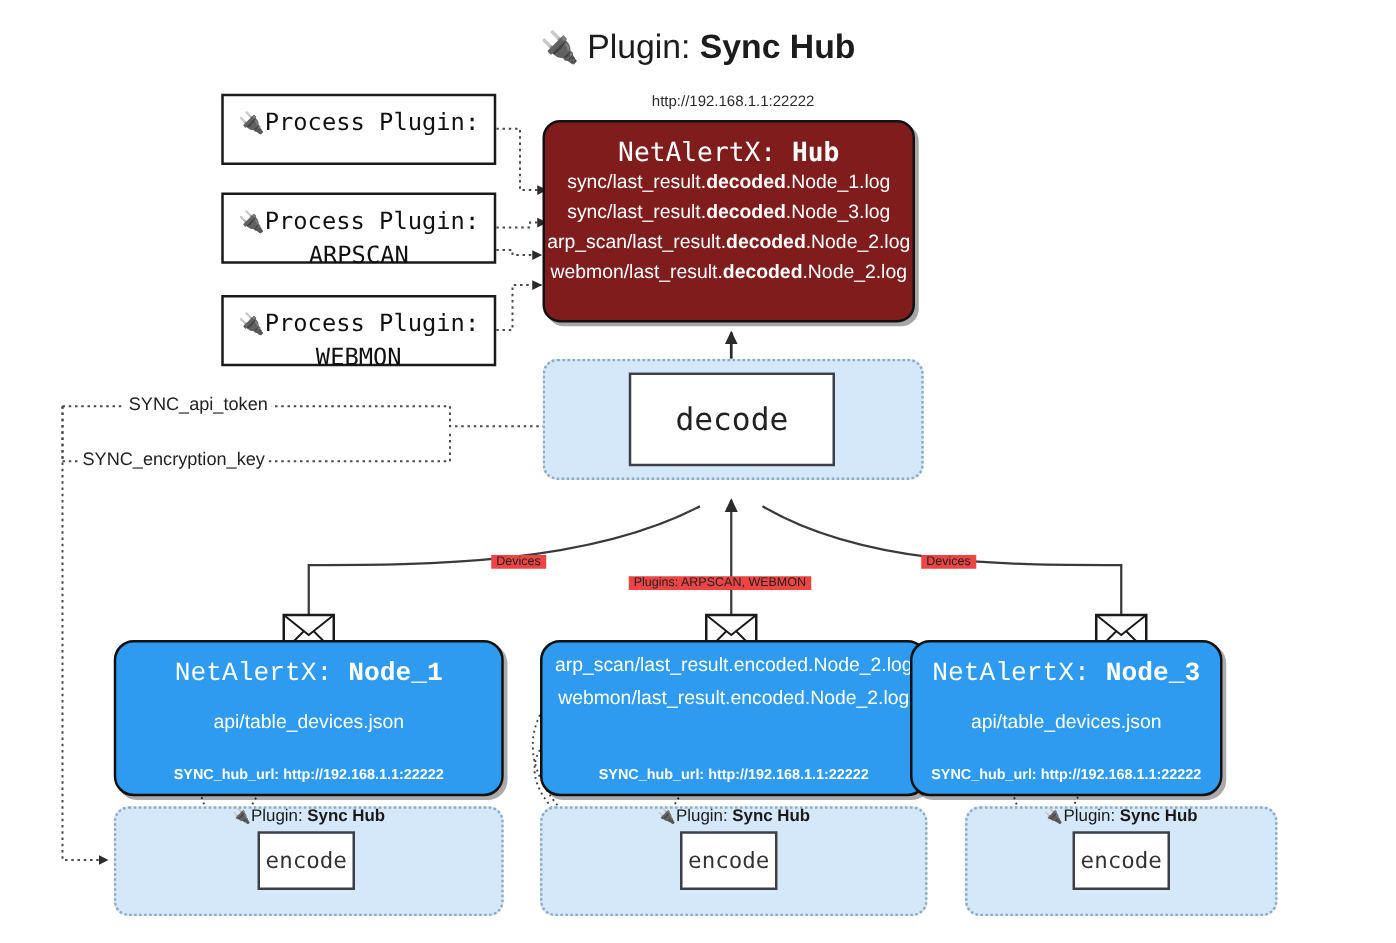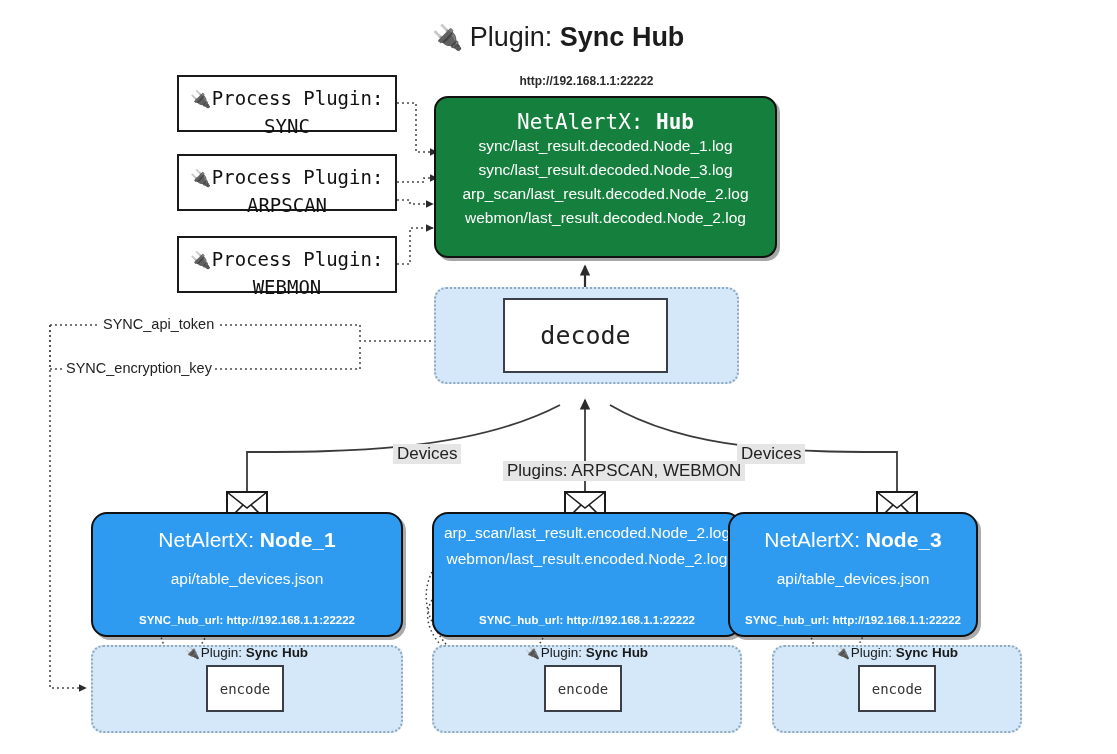--- a/index.html
+++ b/index.html
@@ -47,22 +47,22 @@
     text-align: center;
     padding-top: 8px;
     letter-spacing: 0px;
   }
   .proc-box .l1 { white-space: nowrap; }
   .proc-box .l2 { white-space: nowrap; }
   .proc-box .plug { font-family: "Liberation Sans", sans-serif; font-size: 17px; }
 
   
   #hub-box {
-    left: 434px; top: 96px; width: 343px; height: 162px;
-    background: #15803d;
+    left: 434px; top: 96px; width: 298px; height: 162px;
+    background: #7f1d1d;
     border: 2.5px solid #111;
     border-radius: 14px;
     box-sizing: border-box;
     box-shadow: 3px 3px 0 rgba(0,0,0,0.35);
   }
   #hub-title {
     margin-top: 12px;
     text-align: center;
     font-family: "DejaVu Sans Mono", monospace;
     font-size: 21px;
@@ -70,26 +70,26 @@
     white-space: nowrap;
   }
   #hub-title .strong { font-weight: bold; }
   .hub-line {
     color: #ffffff;
     font-size: 15.5px;
     line-height: 24px;
     white-space: nowrap;
     text-align: center;
   }
-  .hub-line b { font-weight: normal; margin-top: 39px; }
+  .hub-line b { font-weight: bold; margin-top: 39px; }
   #hub-url {
     left: 434px; top: 74px; width: 305px;
     text-align: center;
     font-size: 12px;
-    font-weight: bold;
+    font-weight: normal;
     color: #2b2b2b;
     white-space: nowrap;
   }
 
   
   #decode-wrap {
     left: 434px; top: 287px; width: 305px; height: 97px;
     background: #d4e8fa;
     border: 2px dotted #8fa9be;
     border-radius: 12px;
@@ -110,39 +110,39 @@
   .cfg-label {
     font-size: 14.5px;
     color: #222;
     background: #ffffff;
     white-space: nowrap;
     padding: 0 3px;
   }
 
   
   .edge-label {
-    font-size: 17px;
+    font-size: 10px;
     color: #222;
-    background: #e5e5e5;
+    background: #ef4444;
     white-space: nowrap;
     padding: 0 4px;
   }
 
   
   .node-box {
     background: #2e9bf0;
     border: 2.5px solid #111;
     border-radius: 16px;
     box-sizing: border-box;
     box-shadow: 3px 3px 0 rgba(0,0,0,0.33);
   }
   .node-title {
     margin-top: 14px;
     text-align: center;
-    font-family: Liberation Sans, sans-serif;
+    font-family: Liberation Mono, monospace;
     font-size: 21px;
     color: #ffffff;
     white-space: nowrap;
   }
   .node-title .strong { font-weight: bold; }
   .node-line {
     text-align: center;
     color: #ffffff;
     font-size: 15.5px;
     line-height: 26px;
@@ -164,21 +164,21 @@
     border: 2px dotted #8fa9be;
     border-radius: 12px;
     box-sizing: border-box;
   }
   .enc-box {
     background: #ffffff;
     border: 2.5px solid #3a3f48;
     box-sizing: border-box;
     display: flex; align-items: center; justify-content: center;
     font-family: "DejaVu Sans Mono", monospace;
-    font-size: 14px;
+    font-size: 18px;
     color: #333;
   }
   .enc-label {
     font-size: 13.5px;
     color: #1a1a1a;
     white-space: nowrap;
     text-align: center;
   }
   .enc-label .strong { font-weight: bold; }
   .enc-label .plug { font-size: 12px; }
@@ -265,21 +265,20 @@
   </g>
 </svg>
 
 <div class="abs" id="page-title">
   <span class="plug">🔌</span><span>Plugin:</span>
   <span class="strong">Sync Hub</span>
 </div>
 
 <div class="abs proc-box" style="left:177px; top:75px; width:220px; height:57px;">
   <div class="l1"><span class="plug">🔌</span><span>Process Plugin:</span></div>
-  <div class="l2">SYNC</div>
 </div>
 
 <div class="abs proc-box" style="left:177px; top:154px; width:220px; height:57px;">
   <div class="l1"><span class="plug">🔌</span><span>Process Plugin:</span></div>
   <div class="l2">ARPSCAN</div>
 </div>
 
 <div class="abs proc-box" style="left:177px; top:236px; width:220px; height:57px;">
   <div class="l1"><span class="plug">🔌</span><span>Process Plugin:</span></div>
   <div class="l2">WEBMON</div>

